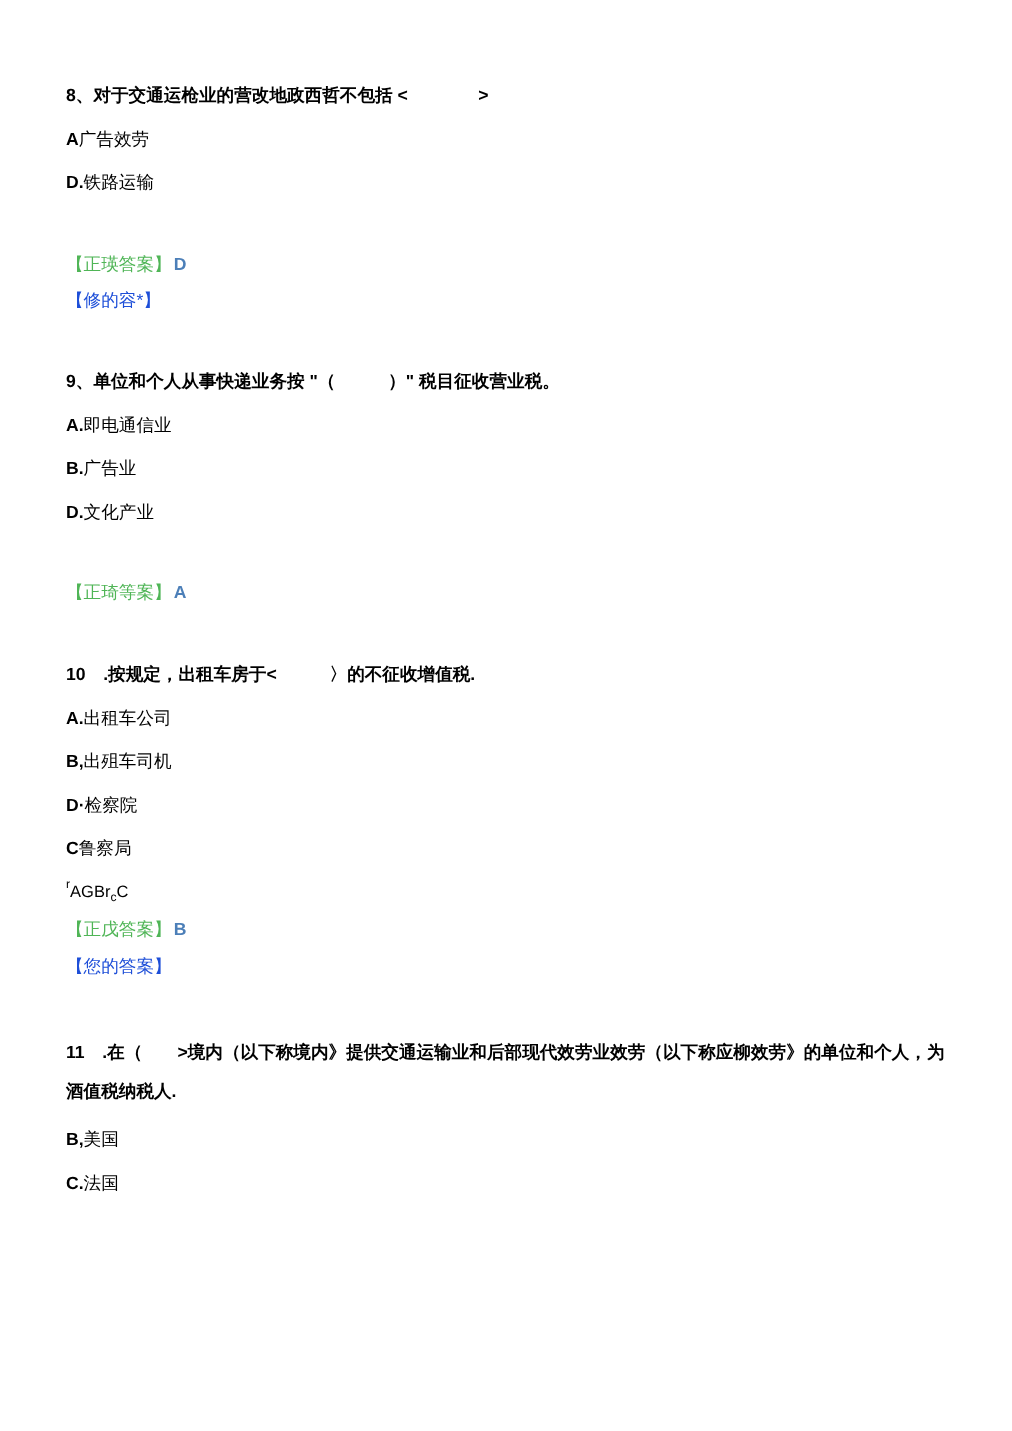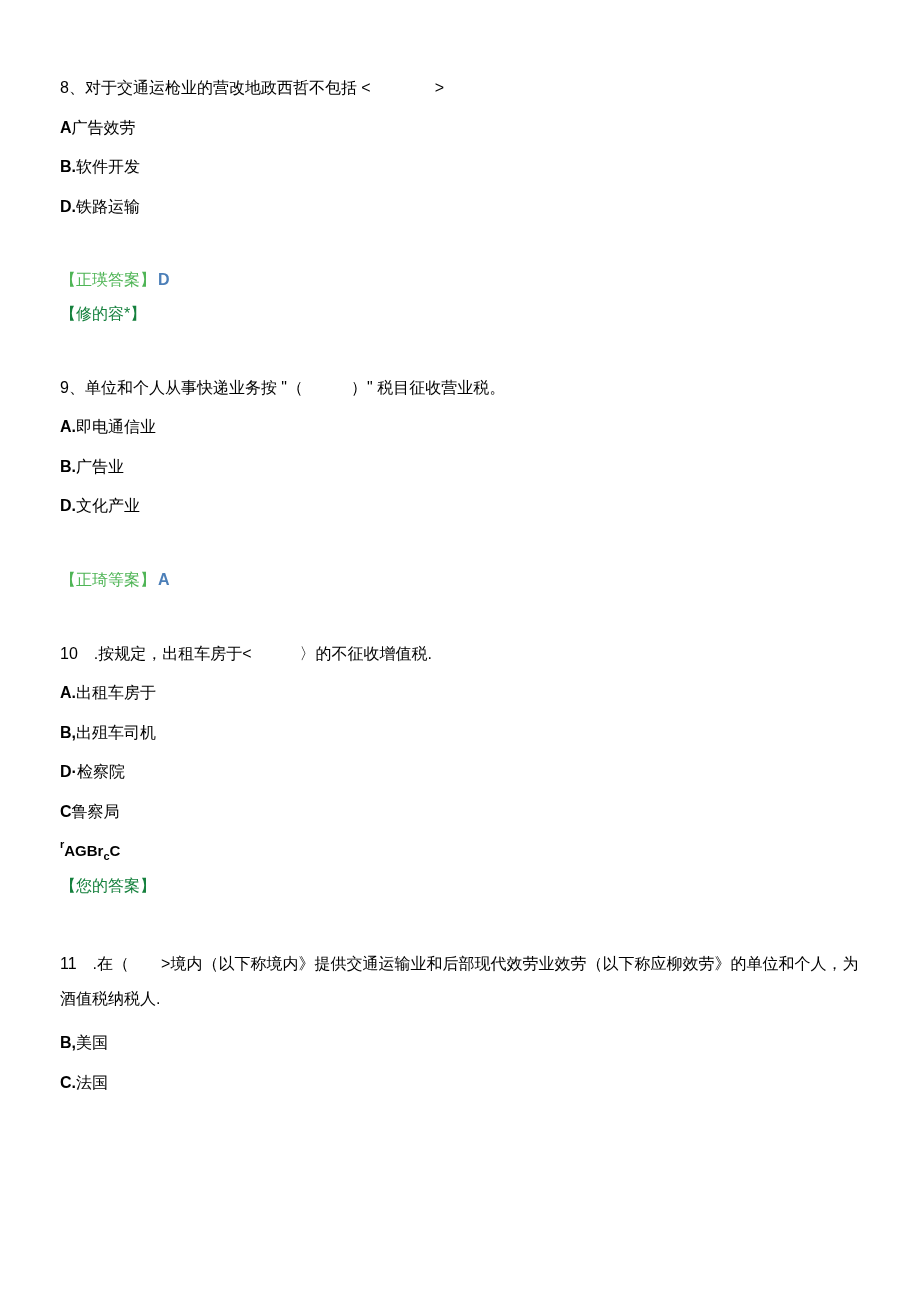--- a/index.html
+++ b/index.html
@@ -14,44 +14,44 @@
       padding: 75px 60px 50px 60px;
       font-size: 16px;
       line-height: 1.6;
       color: #000;
     }
     .question-block {
       margin-bottom: 48px;
     }
     .q-text {
       margin-bottom: 14px;
-      font-weight: normal;
+      font-weight: bold;
     }
     .option-line {
       margin-bottom: 14px;
     }
     .option-label {
       font-weight: bold;
     }
     .ans-correct {
       color: #4fb556;
       margin-top: 48px;
       margin-bottom: 8px;
     }
     .ans-correct .ans-letter {
       color: #4c7fb8;
       font-weight: bold;
       margin-left: 2px;
     }
     .ans-your {
-      color: #15803d;
+      color: #1d4ed8;
       margin-bottom: 48px;
     }
     .q10-ragb {
-      font-weight: bold;
+      font-weight: normal;
       font-size: 15px;
       margin-top: 14px;
       margin-bottom: 10px;
     }
     .q10-ragb .sup {
       font-size: 11px;
       vertical-align: top;
       position: relative;
       top: -3px;
     }
@@ -70,23 +70,20 @@
   </style>
 </head>
 <body>
 
 <div class="question-block">
   <div class="q-text">8、对于交通运枪业的营改地政西哲不包括 &lt;　　　　&gt;</div>
   <div class="option-line">
     <span class="option-label">A</span><span>广告效劳</span>
   </div>
   <div class="option-line">
-    <span class="option-label">B.</span><span>软件开发</span>
-  </div>
-  <div class="option-line">
     <span class="option-label">D.</span><span>铁路运输</span>
   </div>
   <div class="ans-correct">
     <span>【正瑛答案】</span><span class="ans-letter">D</span>
   </div>
   <div class="ans-your">【修的容*】</div>
 </div>
 
 <div class="question-block">
   <div class="q-text">9、单位和个人从事快递业务按 "（　　　）" 税目征收营业税。</div>
@@ -100,33 +97,36 @@
     <span class="option-label">D.</span><span>文化产业</span>
   </div>
   <div class="ans-correct">
     <span>【正琦等案】</span><span class="ans-letter">A</span>
   </div>
 </div>
 
 <div class="question-block q10">
   <div class="q-text">10　.按规定，出租车房于&lt;　　　〉的不征收增值税.</div>
   <div class="option-line">
-    <span class="option-label">A.</span><span>出租车房于</span>
+    <span class="option-label">A.</span><span>出租车公司</span>
   </div>
   <div class="option-line">
     <span class="option-label">B,</span><span>出殂车司机</span>
   </div>
   <div class="option-line">
     <span class="option-label">D·</span><span>检察院</span>
   </div>
   <div class="option-line">
     <span class="option-label">C</span><span>鲁察局</span>
   </div>
   <div class="q10-ragb">
     <span class="sup">r</span><span>AGBr</span><span class="sub">c</span><span>C</span>
+  </div>
+  <div class="ans-correct">
+    <span>【正戊答案】</span><span class="ans-letter">B</span>
   </div>
   <div class="ans-your">【您的答案】</div>
 </div>
 
 <div class="question-block q11-block">
   <div class="q-text">11　.在（　　&gt;境内（以下称境内》提供交通运输业和后部现代效劳业效劳（以下称应柳效劳》的单位和个人，为酒值税纳税人.</div>
   <div class="option-line">
     <span class="option-label">B,</span><span>美国</span>
   </div>
   <div class="option-line">

